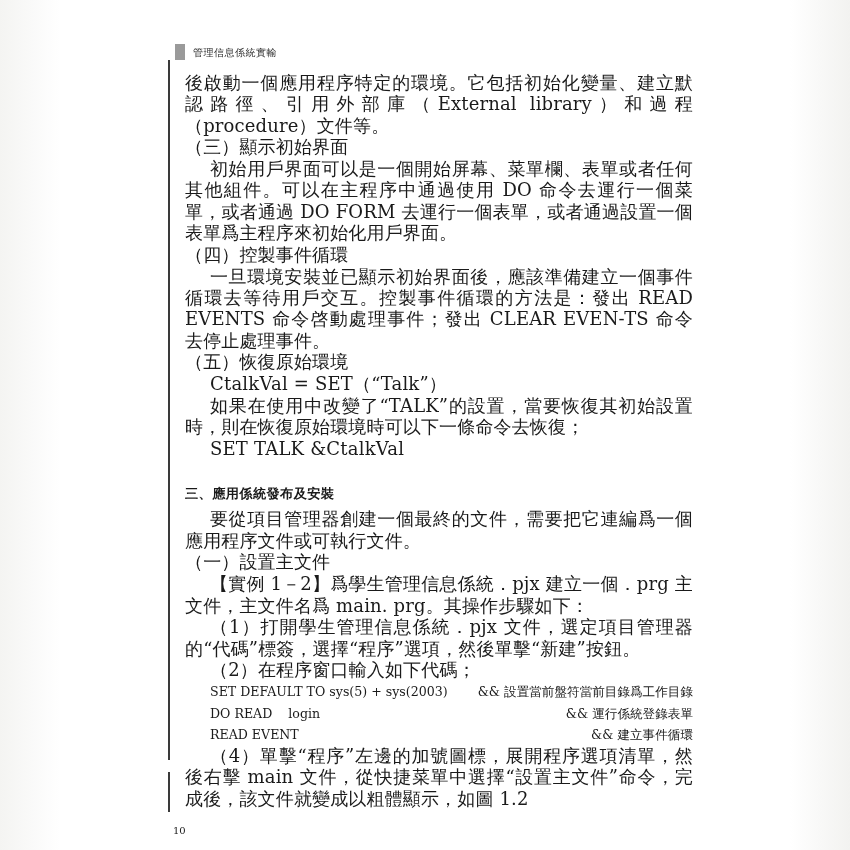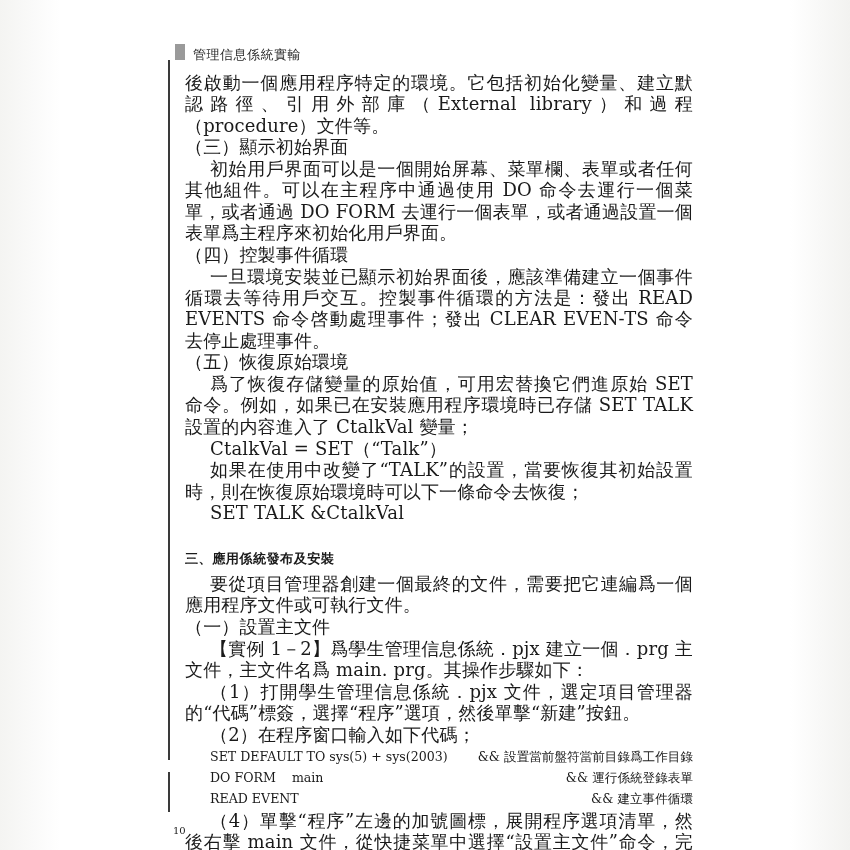--- a/index.html
+++ b/index.html
@@ -45,21 +45,21 @@
     left: 12px;
     top: 14px;
     width: 10px;
     height: 16px;
     background: #9a9a9a;
   }
   .header-title {
     position: absolute;
     left: 30px;
     top: 16px;
-    font-size: 13px;
+    font-size: 10px;
     letter-spacing: 0.5px;
     color: #2a2a2a;
     font-family: Liberation Sans, sans-serif;
   }
   .rule-vert {
     position: absolute;
     left: 5px;
     top: 30px;
     width: 1.6px;
     height: 700px;
@@ -141,39 +141,38 @@
     <div class="rule-foot"></div>
 
     <div class="body-col">
 
       <p class="nind">後啟動一個應用程序特定的環境。它包括初始化變量、建立默認路徑、引用外部庫（External library）和過程（procedure）文件等。</p>
       <p class="nind">（三）顯示初始界面</p>
       <p class="ind">初始用戶界面可以是一個開始屏幕、菜單欄、表單或者任何其他組件。可以在主程序中通過使用 DO 命令去運行一個菜單，或者通過 DO FORM 去運行一個表單，或者通過設置一個表單爲主程序來初始化用戶界面。</p>
       <p class="nind">（四）控製事件循環</p>
       <p class="ind">一旦環境安裝並已顯示初始界面後，應該準備建立一個事件循環去等待用戶交互。控製事件循環的方法是：發出 READ EVENTS 命令啓動處理事件；發出 CLEAR EVEN-TS 命令去停止處理事件。</p>
       <p class="nind">（五）恢復原始環境</p>
-      <p class="ind">爲了恢復存儲變量的原始值，可用宏替換它們進原始 SET 命令。例如，如果已在安裝應用程序環境時已存儲 SET TALK 設置的内容進入了 CtalkVal 變量；</p>
       <p class="code">CtalkVal = SET（“Talk”）</p>
       <p class="ind">如果在使用中改變了“TALK”的設置，當要恢復其初始設置時，則在恢復原始環境時可以下一條命令去恢復；</p>
       <p class="code">SET TALK &amp;CtalkVal</p>
 
       <h3 class="sect">三、應用係統發布及安裝</h3>
 
       <p class="ind">要從項目管理器創建一個最終的文件，需要把它連編爲一個應用程序文件或可執行文件。</p>
       <p class="nind">（一）設置主文件</p>
       <p class="ind">【實例 1－2】爲學生管理信息係統．pjx 建立一個．prg 主文件，主文件名爲 main. prg。其操作步驟如下：</p>
       <p class="ind">（1）打開學生管理信息係統．pjx 文件，選定項目管理器的“代碼”標簽，選擇“程序”選項，然後單擊“新建”按鈕。</p>
       <p class="ind">（2）在程序窗口輸入如下代碼；</p>
 
       <div class="codeline">
         <span class="lhs">SET DEFAULT TO sys(5) + sys(2003)</span>
         <span class="rhs">&amp;&amp; 設置當前盤符當前目錄爲工作目錄</span>
       </div>
       <div class="codeline">
-        <span class="lhs">DO FORM    main</span>
+        <span class="lhs">DO READ    login</span>
         <span class="rhs">&amp;&amp; 運行係統登錄表單</span>
       </div>
       <div class="codeline">
         <span class="lhs">READ EVENT</span>
         <span class="rhs">&amp;&amp; 建立事件循環</span>
       </div>
 
       <p class="ind">（4）單擊“程序”左邊的加號圖標，展開程序選項清單，然後右擊 main 文件，從快捷菜單中選擇“設置主文件”命令，完成後，該文件就變成以粗體顯示，如圖 1.2</p>
 
     </div>

